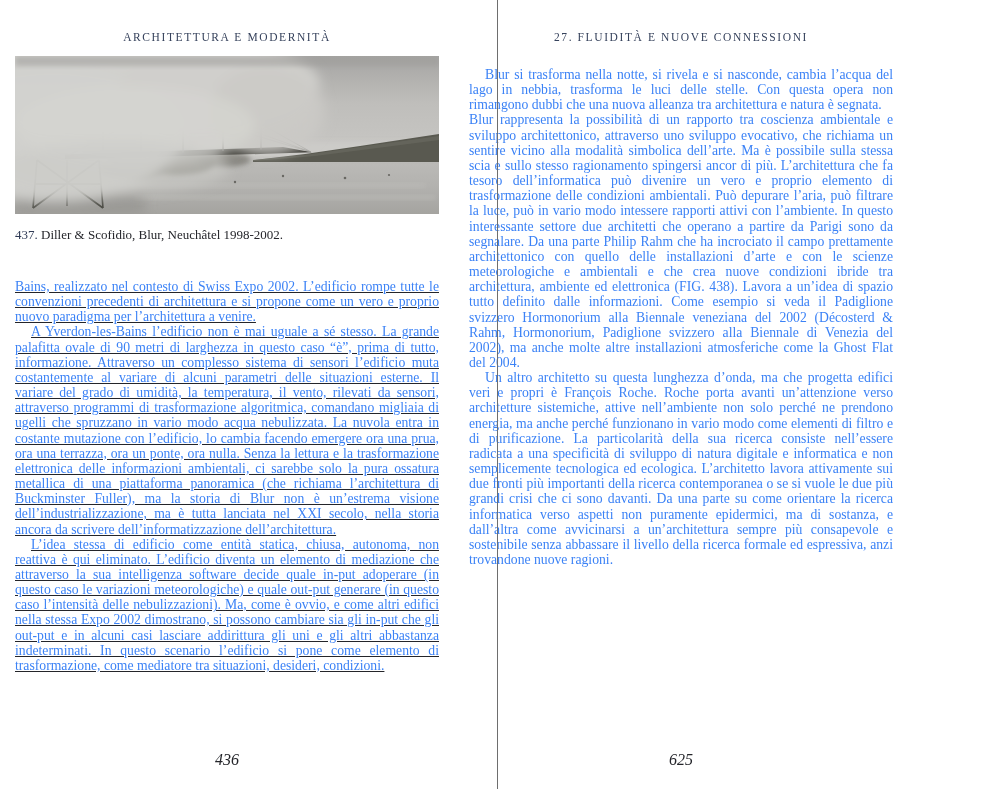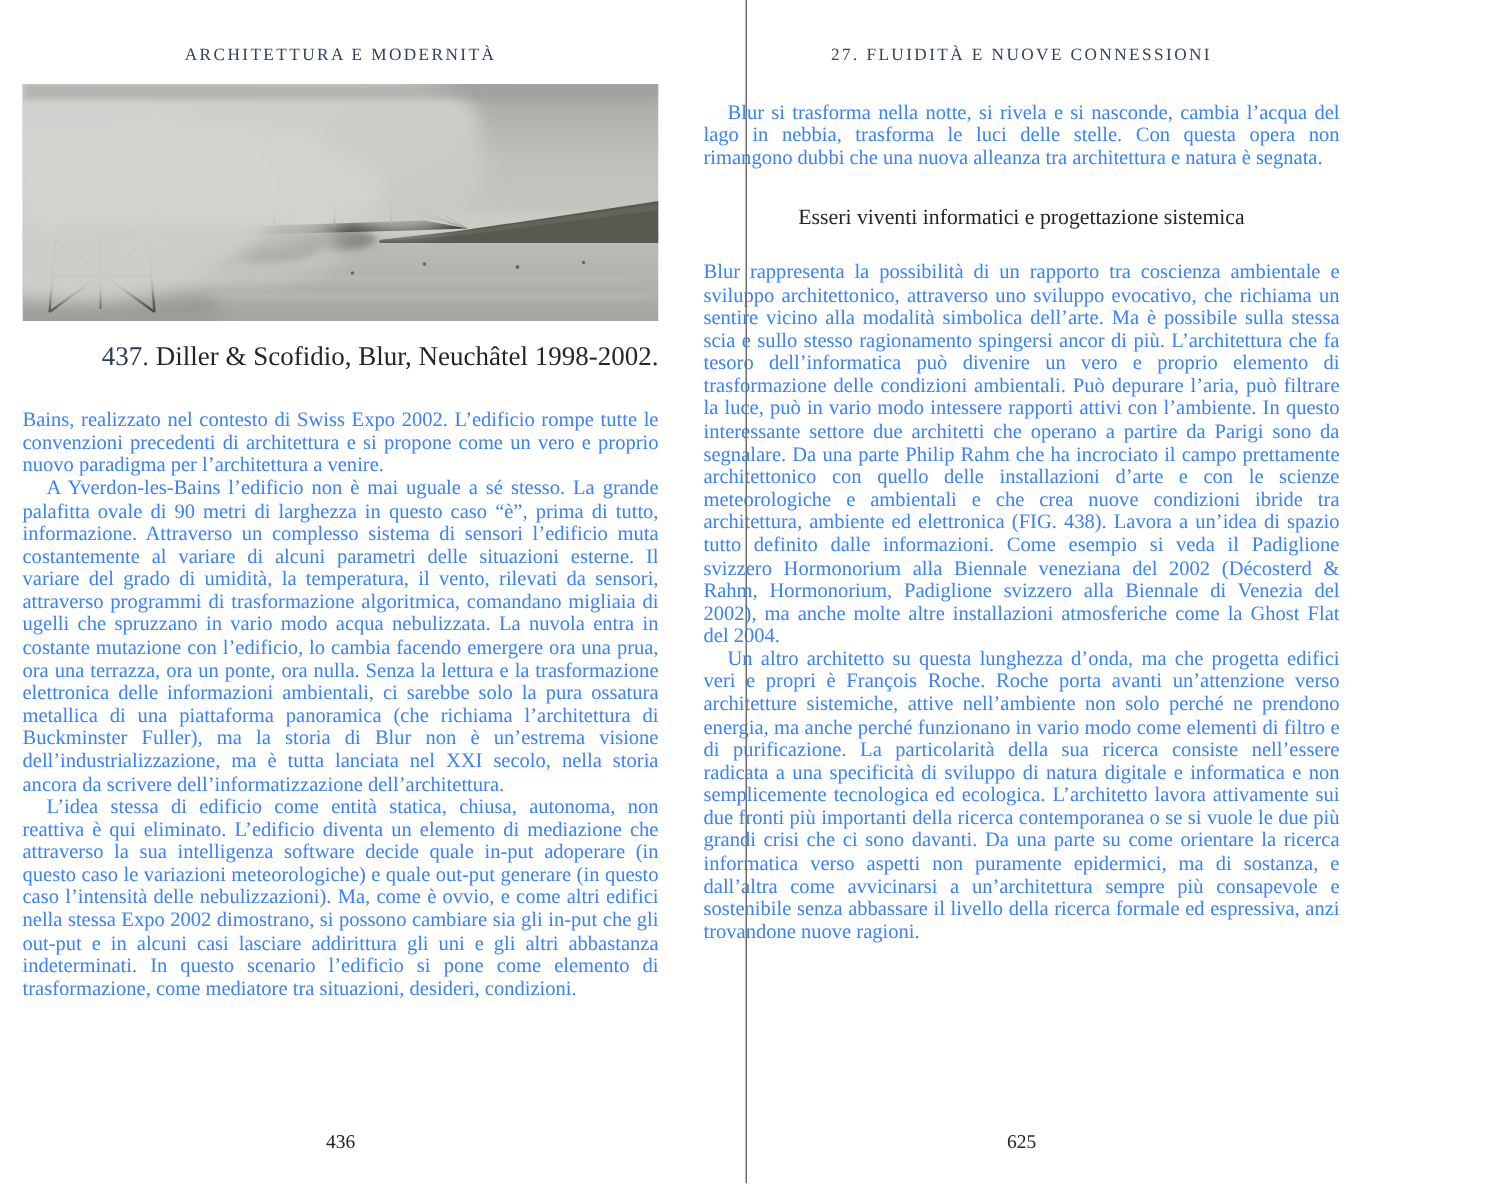--- a/index.html
+++ b/index.html
@@ -52,58 +52,59 @@
   .figure-block {
     margin-top: 13px;
   }
   .figure-block svg {
     display: block;
     width: 424px;
     height: 158px;
   }
   .figure-caption {
     margin-top: 13px;
-    font-size: 18px;
-    color: #24252a;
-    text-align: right;
+    font-size: 13px;
+    color: #24252a;
   }
   .figure-caption .cap-num {
     color: #2f3a55;
   }
   .body-text p {
     margin: 0;
     font-size: 13.7px;
     line-height: 15.15px;
     text-align: justify;
     color: #3b82f6;
   }
   .body-text p.indent {
     text-indent: 16px;
   }
   .left-body {
-    margin-top: 24px;
+    margin-top: 36px;
+    text-decoration: underline;
   }
   .right-body-top {
     margin-top: 24px;
   }
   .section-heading {
     margin: 25px 0 19px 0;
     text-align: center;
     font-size: 14.5px;
     color: #24252a;
     font-weight: normal;
   }
   .page-number {
     position: absolute;
     left: 0;
     bottom: 20px;
     width: 100%;
     text-align: center;
-    font-size: 13px;
-    color: #24252a;
+    font-size: 16px;
+    color: #24252a;
+    font-style: italic;
   }
 </style>
 </head>
 <body>
 
 <div class="spread">
   <div class="page-divider"></div>
 
   <div class="page">
     <div class="page-inner">
@@ -209,21 +210,20 @@
 
   <div class="page">
     <div class="page-inner">
       <div class="running-head">27.  FLUIDITÀ E NUOVE CONNESSIONI</div>
 
       <div class="body-text right-body-top">
 
       <p class="indent">Blur si trasforma nella notte, si rivela e si nasconde, cambia l’acqua del lago in nebbia, trasforma le luci delle stelle. Con questa opera non rimangono dubbi che una nuova alleanza tra architettura e natura è segnata.</p>
         </div>
 
-      <h2 class="section-heading">Esseri viventi informatici e progettazione sistemica</h2>
 
       <div class="body-text">
 
       <p>Blur rappresenta la possibilità di un rapporto tra coscienza ambientale e sviluppo architettonico, attraverso uno sviluppo evocativo, che richiama un sentire vicino alla modalità simbolica dell’arte. Ma è possibile sulla stessa scia e sullo stesso ragionamento spingersi ancor di più. L’architettura che fa tesoro dell’informatica può divenire un vero e proprio elemento di trasformazione delle condizioni ambientali. Può depurare l’aria, può filtrare la luce, può in vario modo intessere rapporti attivi con l’ambiente. In questo interessante settore due architetti che operano a partire da Parigi sono da segnalare. Da una parte Philip Rahm che ha incrociato il campo prettamente architettonico con quello delle installazioni d’arte e con le scienze meteorologiche e ambientali e che crea nuove condizioni ibride tra architettura, ambiente ed elettronica (FIG. 438). Lavora a un’idea di spazio tutto definito dalle informazioni. Come esempio si veda il Padiglione svizzero Hormonorium alla Biennale veneziana del 2002 (Décosterd &amp; Rahm, Hormonorium, Padiglione svizzero alla Biennale di Venezia del 2002), ma anche molte altre installazioni atmosferiche come la Ghost Flat del 2004.</p>
           <p class="indent">Un altro architetto su questa lunghezza d’onda, ma che progetta edifici veri e propri è François Roche. Roche porta avanti un’attenzione verso architetture sistemiche, attive nell’ambiente non solo perché ne prendono energia, ma anche perché funzionano in vario modo come elementi di filtro e di purificazione. La particolarità della sua ricerca consiste nell’essere radicata a una specificità di sviluppo di natura digitale e informatica e non semplicemente tecnologica ed ecologica. L’architetto lavora attivamente sui due fronti più importanti della ricerca contemporanea o se si vuole le due più grandi crisi che ci sono davanti. Da una parte su come orientare la ricerca informatica verso aspetti non puramente epidermici, ma di sostanza, e dall’altra come avvicinarsi a un’architettura sempre più consapevole e sostenibile senza abbassare il livello della ricerca formale ed espressiva, anzi trovandone nuove ragioni.</p>
         </div>
     </div>
     <div class="page-number">625</div>
   </div>
 </div>

